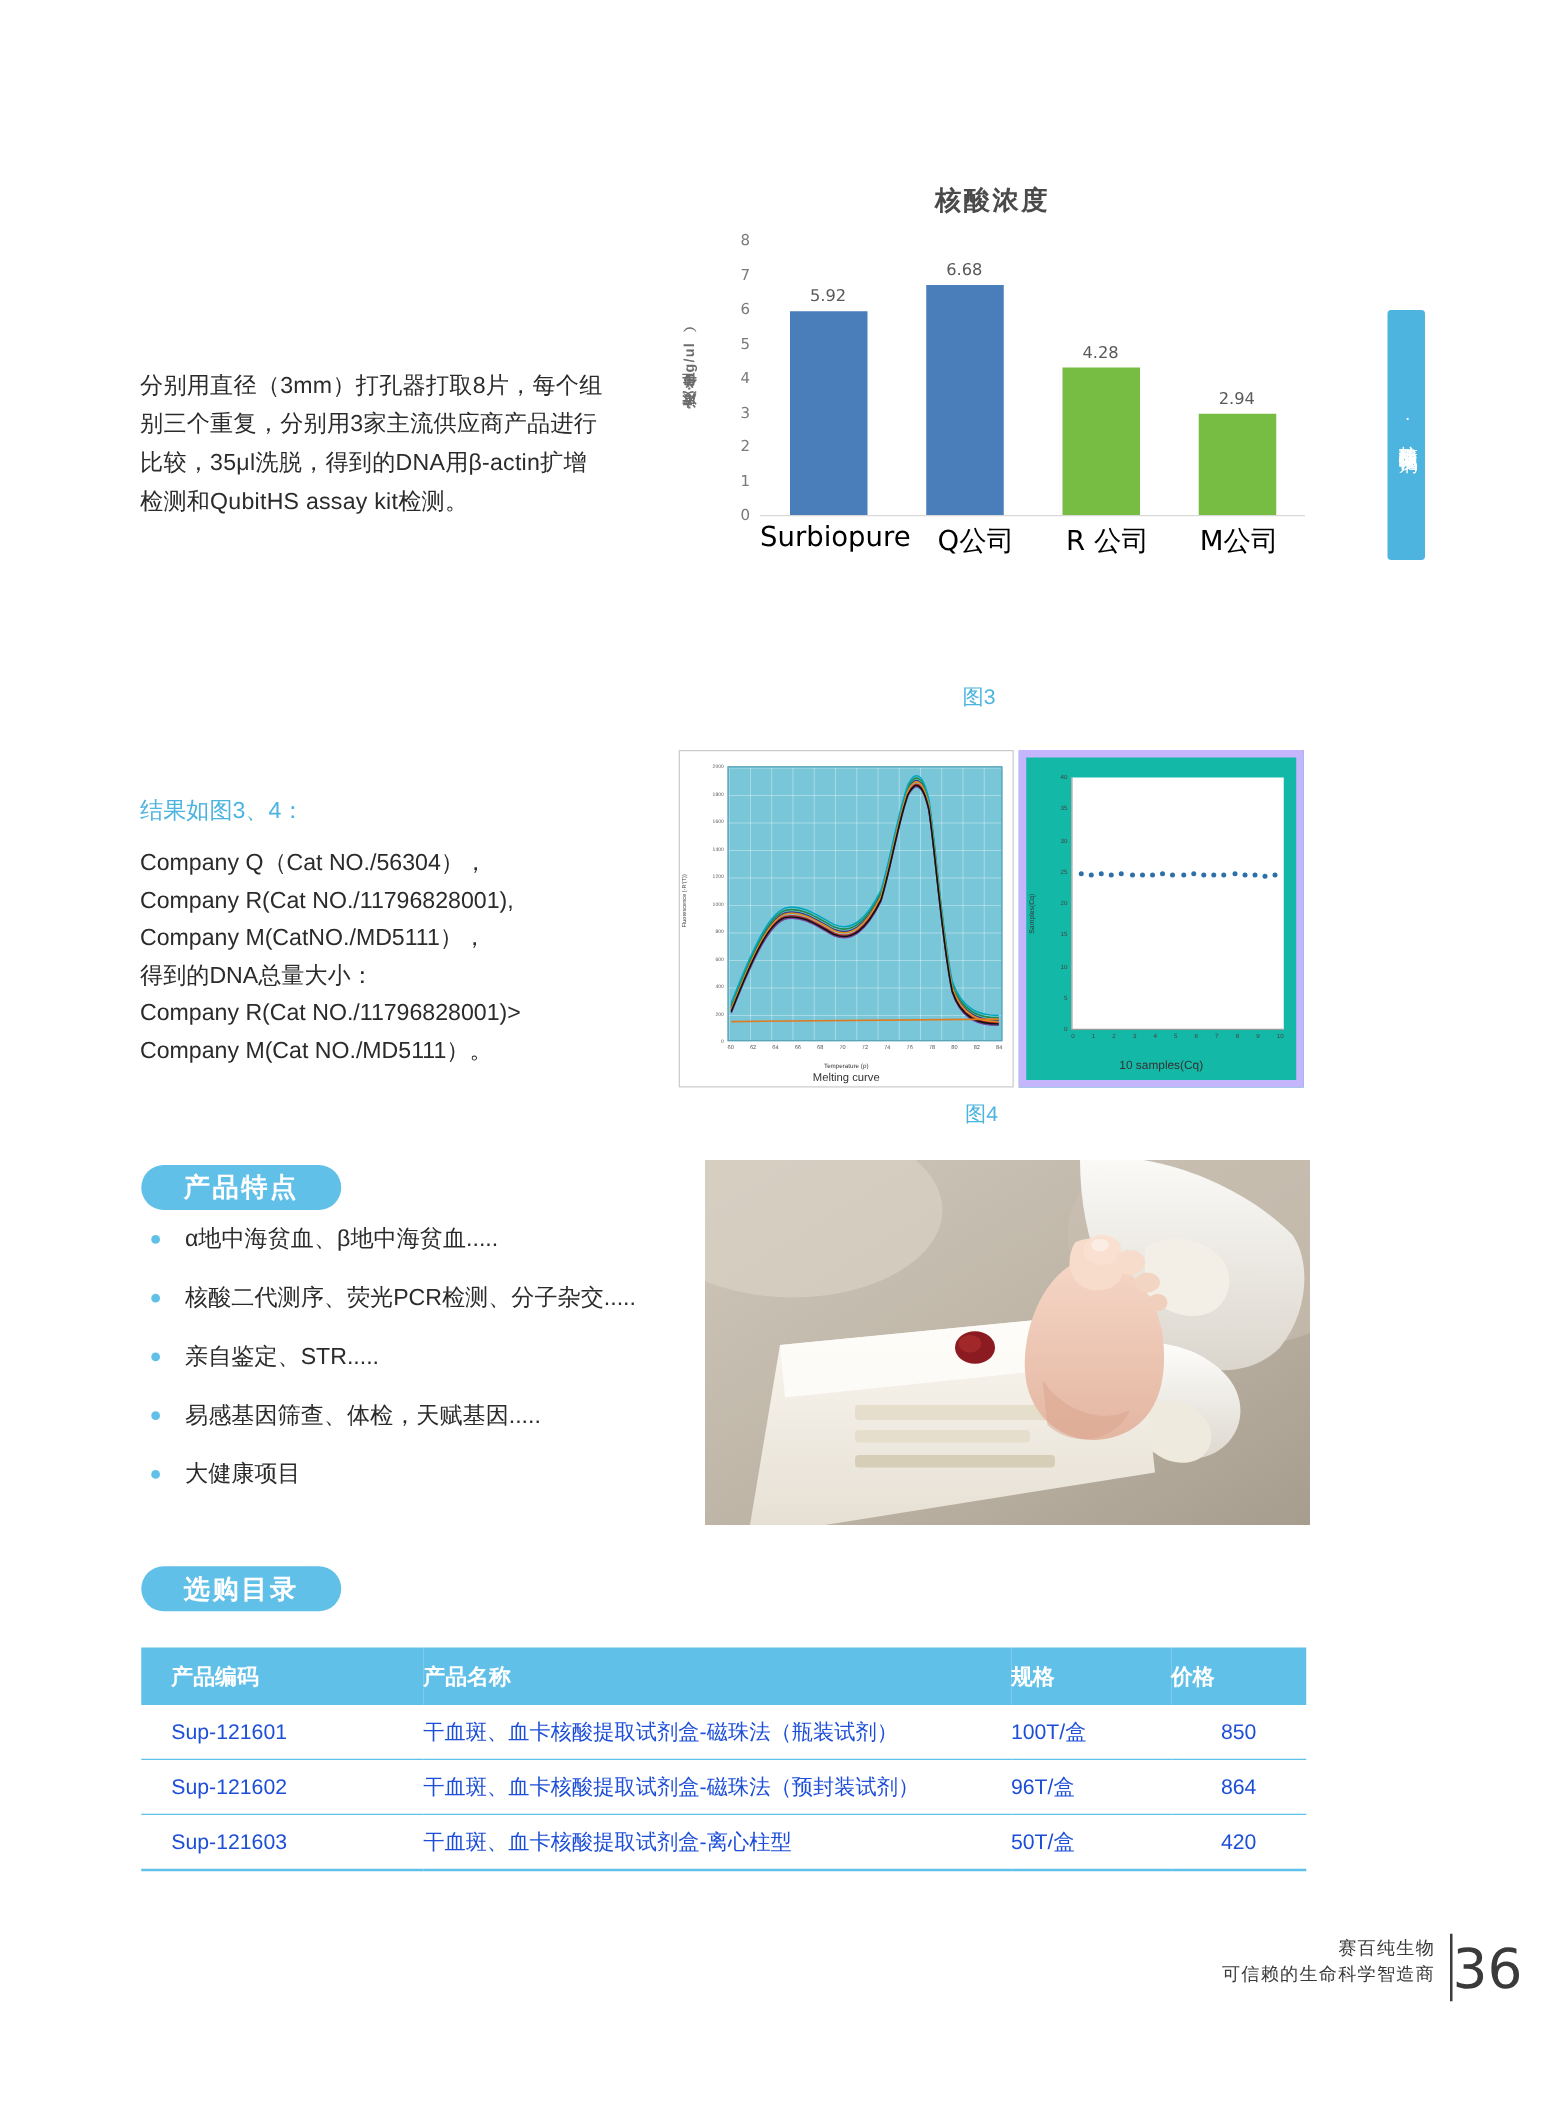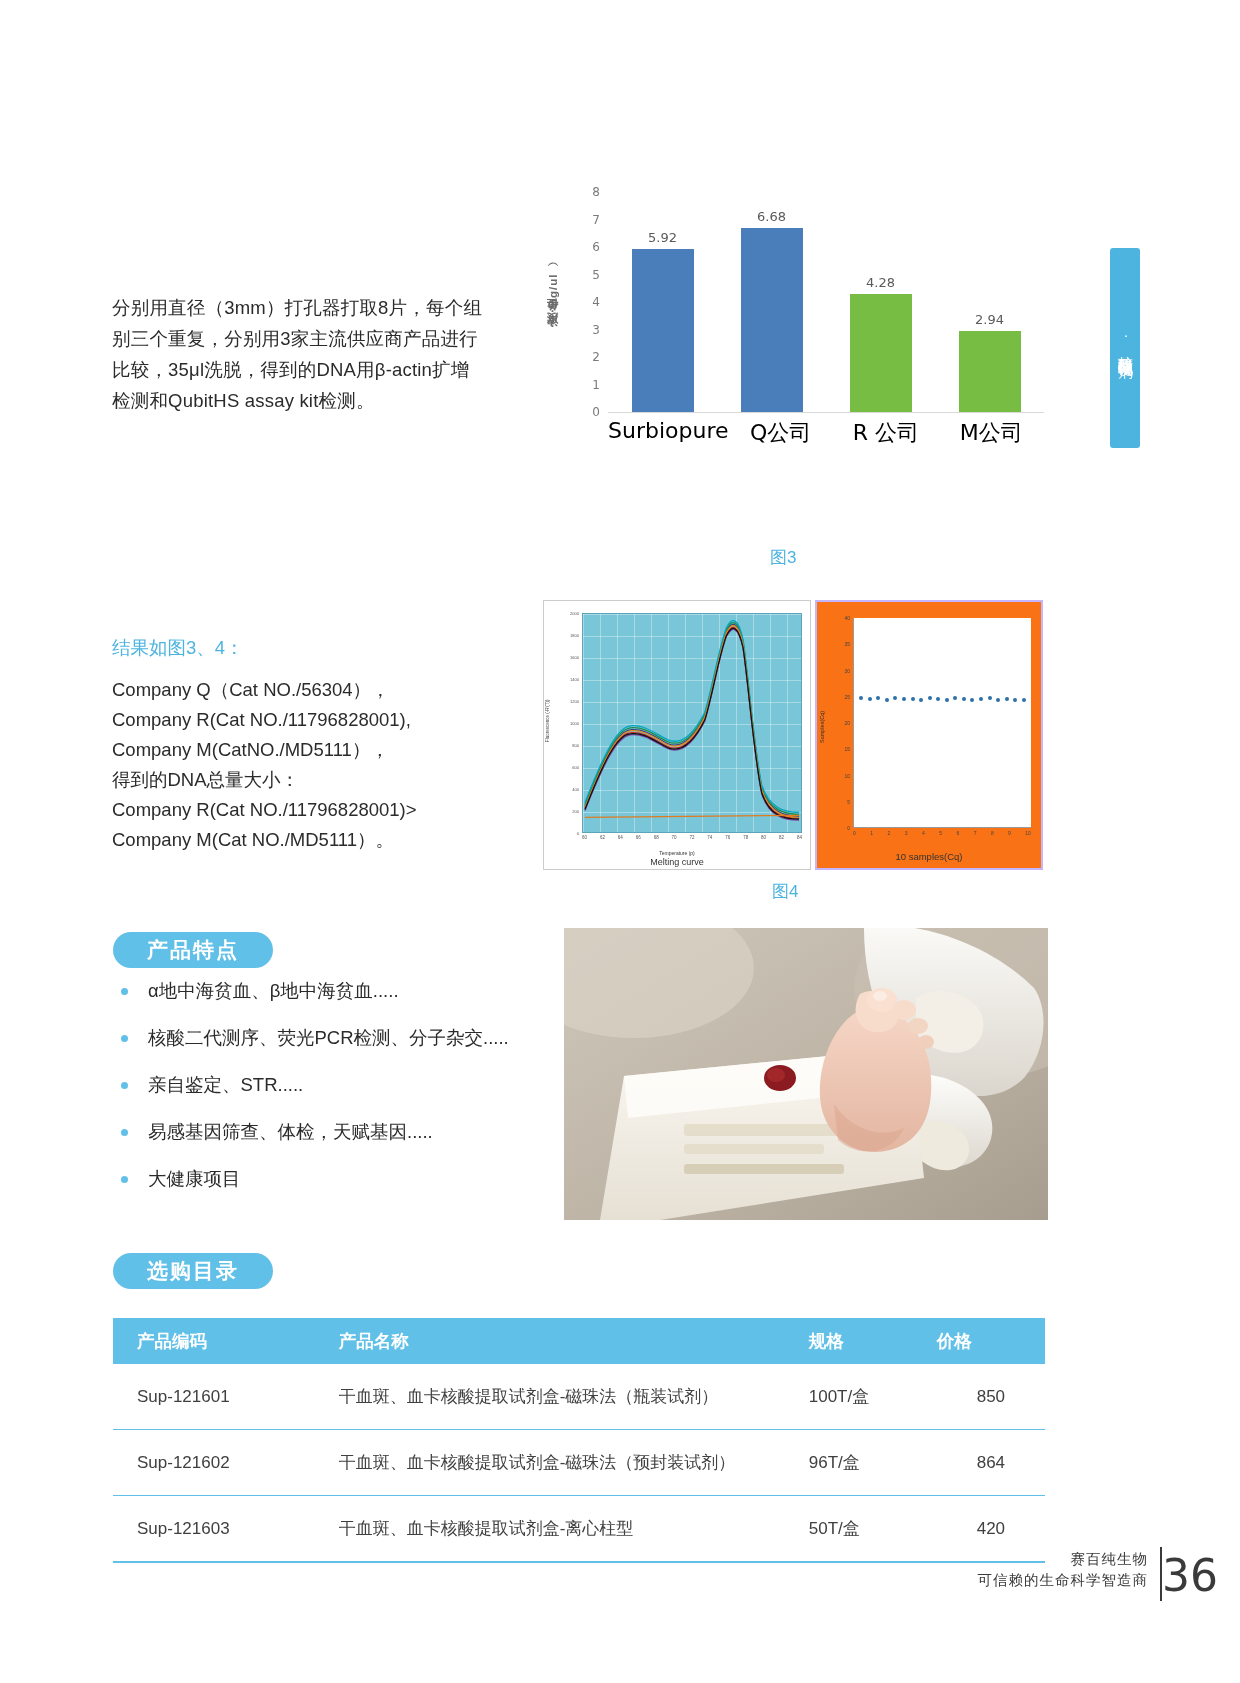--- a/index.html
+++ b/index.html
@@ -99,22 +99,22 @@
   
   .fig4{
     position:absolute;left:543px;top:600px;width:502px;height:270px;
     display:flex;gap:4px;
   }
   .f4-left{
     position:relative;width:268px;height:270px;background:#ffffff;
     border:1px solid #cccccc;box-sizing:border-box;
   }
   .f4-right{
-    position:relative;width:228px;height:270px;background:#f97316;
-    border:2px solid #c4b5fd;box-sizing:border-box;
+    position:relative;width:228px;height:270px;background:#14b8a6;
+    border:6px solid #c4b5fd;box-sizing:border-box;
   }
   .melt-plot{
     position:absolute;left:38px;top:12px;right:8px;bottom:36px;
     background:#79c6d8;
     background-image:
       linear-gradient(to right,rgba(255,255,255,.35) 1px,transparent 1px),
       linear-gradient(to bottom,rgba(255,255,255,.35) 1px,transparent 1px);
     background-size:17px 22px;
     border:1px solid #5aa5b8;
     overflow:hidden;
@@ -204,21 +204,21 @@
   
   .tbl{
     position:absolute;left:113px;top:1318px;width:932px;
     border-collapse:collapse;font-size:17px;
   }
   .tbl th{
     background:#61c0e8;color:#ffffff;font-weight:bold;
     text-align:left;padding:11px 0 11px 0;font-size:17.5px;
   }
   .tbl td{
-    padding:21px 0;color:#404040;border-bottom:1.3px solid #61c0e8;
+    padding:10px 0;color:#1d4ed8;border-bottom:1.3px solid #61c0e8;
     font-size:17px;
   }
   .tbl tr.first td{border-top:none;}
   .c1{width:205px;padding-left:24px !important;}
   .c2{width:480px;}
   .c3{width:130px;}
   .c4{width:110px;text-align:center;}
   th.c1{padding-left:24px;}
   .tbl tr:last-child td{border-bottom:2px solid #61c0e8;}
 
@@ -253,20 +253,21 @@
     <div class="results-title">结果如图3、4：</div>
     <div class="results-line">Company Q（Cat NO./56304），</div>
     <div class="results-line">Company R(Cat NO./11796828001),</div>
     <div class="results-line">Company M(CatNO./MD5111），</div>
     <div class="results-line">得到的DNA总量大小：</div>
     <div class="results-line">Company R(Cat NO./11796828001)&gt;</div>
     <div class="results-line">Company M(Cat NO./MD5111）。</div>
   </div>
 
   <div class="fig3">
+    <div class="chart-title">核酸浓度</div>
     <div class="chart-ylabel">浓度：（单位：ng/ul）</div>
     <div class="chart-plot">
       <div class="yaxis" id="yaxis">
           <div class="ytick" style="top: 220px;">0</div>
           <div class="ytick" style="top: 192.5px;">1</div>
           <div class="ytick" style="top: 165px;">2</div>
           <div class="ytick" style="top: 137.5px;">3</div>
           <div class="ytick" style="top: 110px;">4</div>
           <div class="ytick" style="top: 82.5px;">5</div>
           <div class="ytick" style="top: 55px;">6</div>

